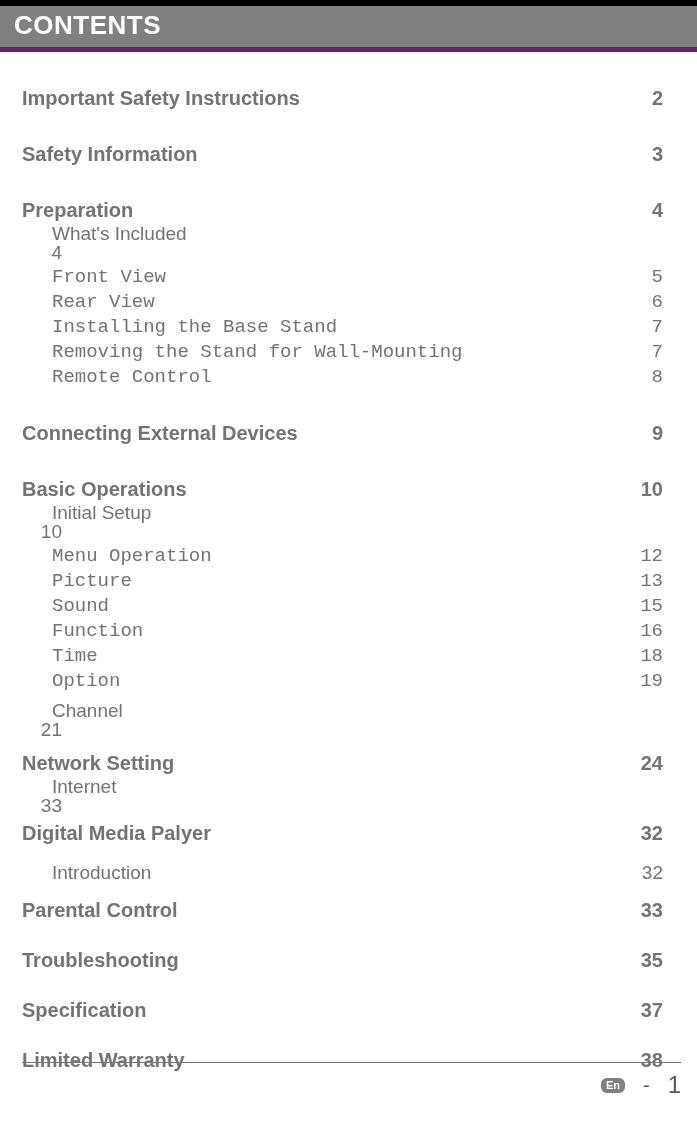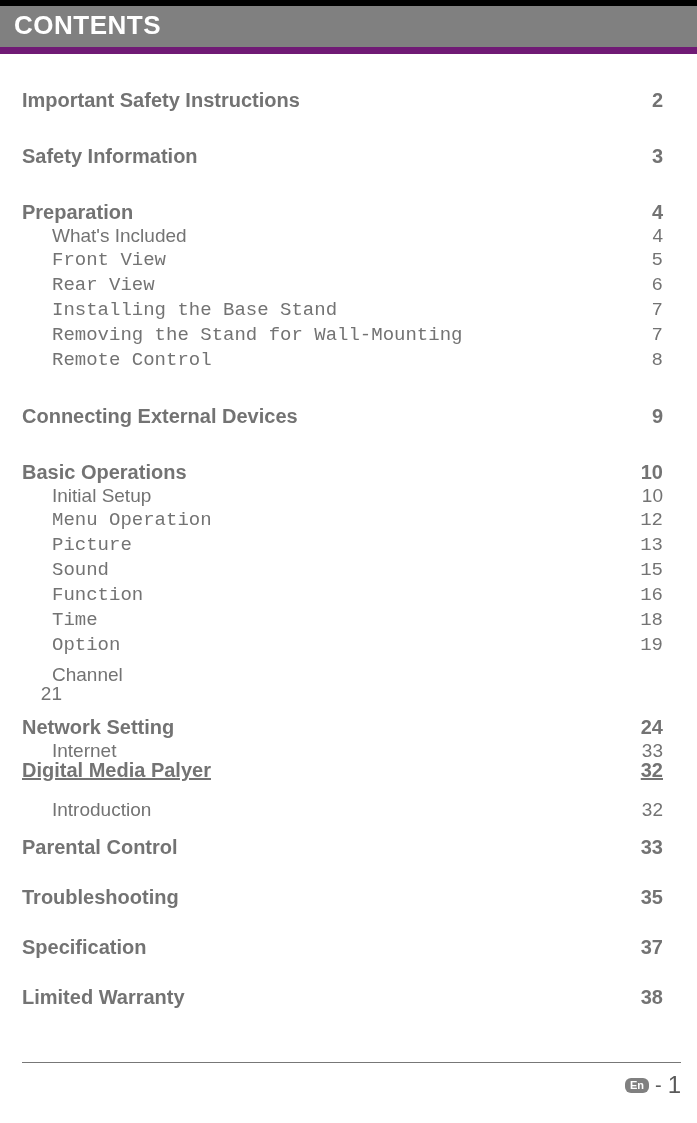--- a/index.html
+++ b/index.html
@@ -8,21 +8,21 @@
     font-family: Arial, Helvetica, sans-serif;
     background: #fff;
     position: relative;
   }
   .top-black {
     height: 6px;
     background: #000;
   }
   .header-band {
     background: #808080;
-    border-bottom: 7px solid #701a75;
+    border-bottom: 5px solid #701a75;
     padding: 4px 14px 6px 14px;
   }
   .header-band h1 {
     color: #fff;
     font-size: 26px;
     font-weight: bold;
     letter-spacing: 0.5px;
   }
   .content {
     padding: 26px 34px 0 22px;
@@ -50,40 +50,40 @@
     padding-left: 30px;
   }
   .sub .pg {
     font-weight: normal;
     font-size: 19px;
   }
   .pg { text-align: right; min-width: 40px; }
 
   .gap-large { margin-top: 36px; }
   .gap-med   { margin-top: 30px; }
-  .gap-small { margin-top: 4px; }
+  .gap-small { margin-top: 4px; flex-direction: column; }
   .gap-sub   { margin-top: 6px; font-family: Liberation Mono, monospace; }
 
   .footer-area {
     position: absolute;
     left: 22px; right: 16px; bottom: 24px;
   }
   .footer-line {
     border-top: 1px solid #777;
     height: 0;
   }
   .footer-page {
     text-align: right;
     margin-top: 8px;
     color: #5a5a5a;
     font-size: 20px;
     display: flex;
     justify-content: flex-end;
     align-items: center;
-    gap: 6px;
+    gap: 18px;
   }
   .en-badge {
     display: inline-flex;
     align-items: center;
     justify-content: center;
     background: #808080;
     color: #fff;
     font-size: 11px;
     font-weight: bold;
     border-radius: 6px;
@@ -186,21 +186,21 @@
 
   <div class="row section" style="margin-top:14px;">
     <span>Network Setting</span>
     <span class="pg">24</span>
   </div>
   <div class="row sub gap-small">
     <span class="label">Internet</span>
     <span class="pg">33</span>
   </div>
 
-  <div class="row section" style="text-decoration:underline;">
+  <div class="row section" style="margin-top:8px;">
     <span>Digital Media Palyer</span>
     <span class="pg">32</span>
   </div>
   <div class="row sub" style="margin-top:20px;">
     <span class="label">Introduction</span>
     <span class="pg">32</span>
   </div>
 
   <div class="row section" style="margin-top:18px;">
     <span>Parental Control</span>

